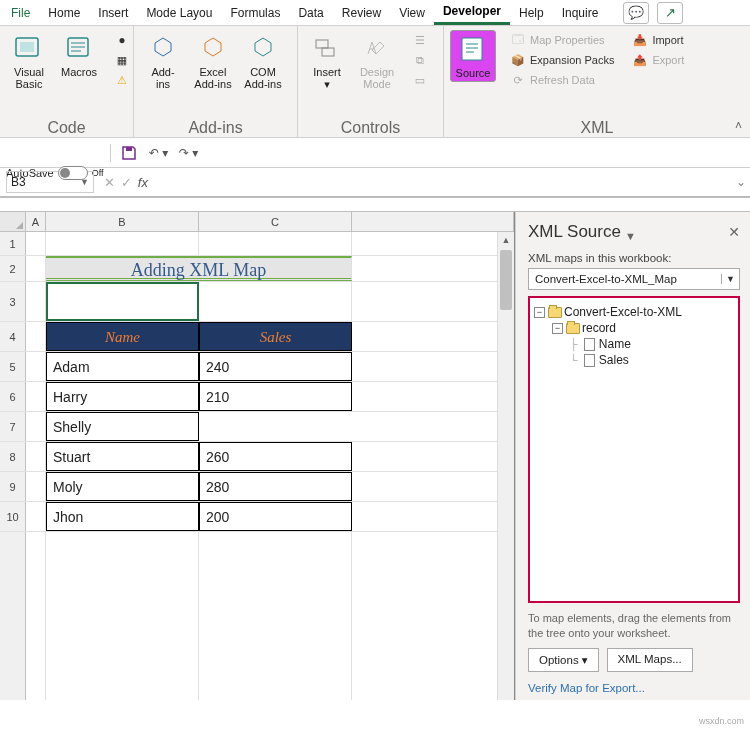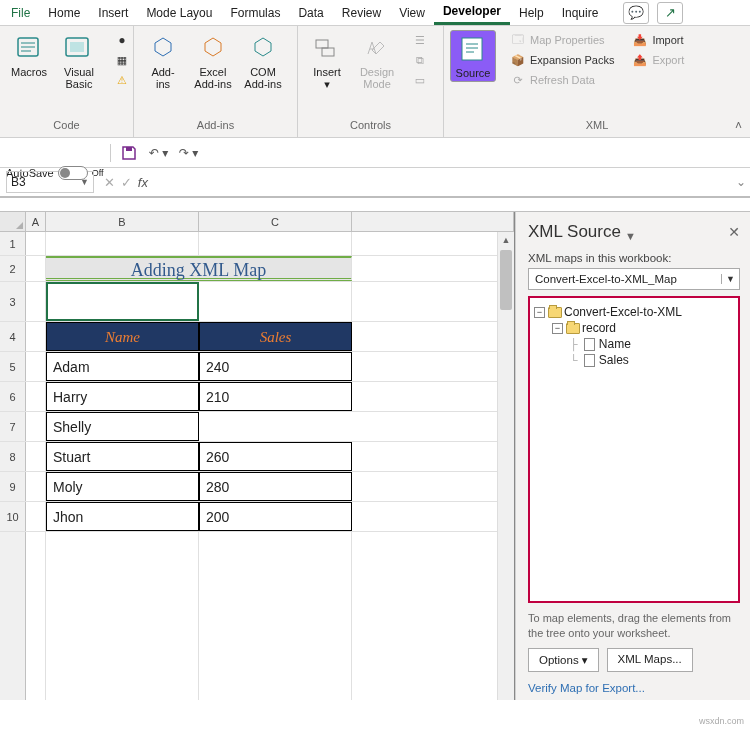--- a/index.html
+++ b/index.html
@@ -10,25 +10,25 @@
     .menubar .menu-item { padding: 4px 9px; cursor: pointer; font-size: 12px; }
     .menubar .menu-item.file { color: #217346; }
     .menubar .menu-item.dev { color: #000; border-bottom: 3px solid #217346; font-weight: 600; }
     .menubar .title-icons { margin-left: 16px; display: flex; gap: 8px; align-items: center; }
     .title-icons .sq { width: 26px; height: 22px; border: 1px solid #bbb; border-radius: 3px; display: flex; align-items: center; justify-content: center; color: #217346; font-size: 13px; }
     
     
     .ribbon { display: flex; background: #f3f2f1; height: 112px; border-bottom: 1px solid #d0d0d0; position: relative; }
     .ribbon-group { display: flex; flex-direction: column; justify-content: space-between; padding: 4px 6px 2px 6px; border-right: 1px solid #d0d0d0; }
     .ribbon-group-body { display: flex; gap: 4px; align-items: flex-start; flex: 1; }
-    .ribbon-group-label { text-align: center; font-size: 11px; color: #666; height: 16px; }
+    .ribbon-group-label { text-align: center; font-size: 16px; color: #666; height: 16px; }
     .big-btn { display: flex; flex-direction: column; align-items: center; justify-content: flex-start; padding: 2px 4px; cursor: pointer; border-radius: 3px; min-width: 46px; }
     .big-btn .icon { width: 32px; height: 32px; display: flex; align-items: center; justify-content: center; }
     .big-btn .lbl { font-size: 11px; text-align: center; line-height: 1.1; margin-top: 2px; }
-    .big-btn.selected { background: #8b5cf6; border: 1px solid #999; }
+    .big-btn.selected { background: #d946ef; border: 1px solid #999; }
     .small-col { display: flex; flex-direction: column; gap: 0; margin-left: 4px; }
     .small-btn { display: flex; align-items: center; gap: 4px; padding: 2px 4px; font-size: 11px; cursor: pointer; border-radius: 2px; color: #333; white-space: nowrap; }
     .small-btn.disabled { color: #aaa; }
     .small-btn .si { width: 16px; height: 16px; display: inline-flex; align-items: center; justify-content: center; }
     .collapse-chevron { position: absolute; right: 8px; bottom: 4px; color: #666; cursor: pointer; font-size: 12px; }
     
     
     .qat-row { display: flex; align-items: center; height: 30px; border-bottom: 1px solid #d0d0d0; padding: 0 6px; gap: 6px; background: #fff; }
     .qat-row .toggle { display: flex; align-items: center; gap: 4px; font-size: 11px; margin-top: 40px; }
     .switch { width: 30px; height: 14px; border: 1px solid #888; border-radius: 7px; position: relative; background: #fff; }
@@ -130,35 +130,35 @@
   </div>
 </div>
 
 <div class="ribbon">
 
   <div class="ribbon-group" style="width:134px">
     <div class="ribbon-group-body">
       <div class="big-btn">
         <span class="icon">
             <svg width="30" height="28">
+              <rect x="2" y="4" width="22" height="18" rx="2" fill="none" stroke="#2a8a8a" stroke-width="1.5"></rect>
+              <rect x="6" y="8" width="14" height="10" fill="#bfe3e3"></rect>
+            </svg>
+          </span>
+        <span class="lbl" style="white-space:pre">Visual
+Basic</span>
+      </div>
+      <div class="big-btn">
+        <span class="icon">
+            <svg width="30" height="28">
               <rect x="4" y="4" width="20" height="18" rx="2" fill="none" stroke="#2a8a8a" stroke-width="1.5"></rect>
               <path d="M7 9h14M7 13h14M7 17h10" stroke="#2a8a8a"></path>
             </svg>
           </span>
         <span class="lbl">Macros</span>
-      </div>
-      <div class="big-btn">
-        <span class="icon">
-            <svg width="30" height="28">
-              <rect x="2" y="4" width="22" height="18" rx="2" fill="none" stroke="#2a8a8a" stroke-width="1.5"></rect>
-              <rect x="6" y="8" width="14" height="10" fill="#bfe3e3"></rect>
-            </svg>
-          </span>
-        <span class="lbl" style="white-space:pre">Visual
-Basic</span>
       </div>
       <div class="small-col">
         <div class="small-btn">
             <span class="si">⏺</span>
           </div>
         <div class="small-btn">
             <span class="si">▦</span>
           </div>
         <div class="small-btn">
             <span class="si" style="color:#e6a817">⚠</span>

